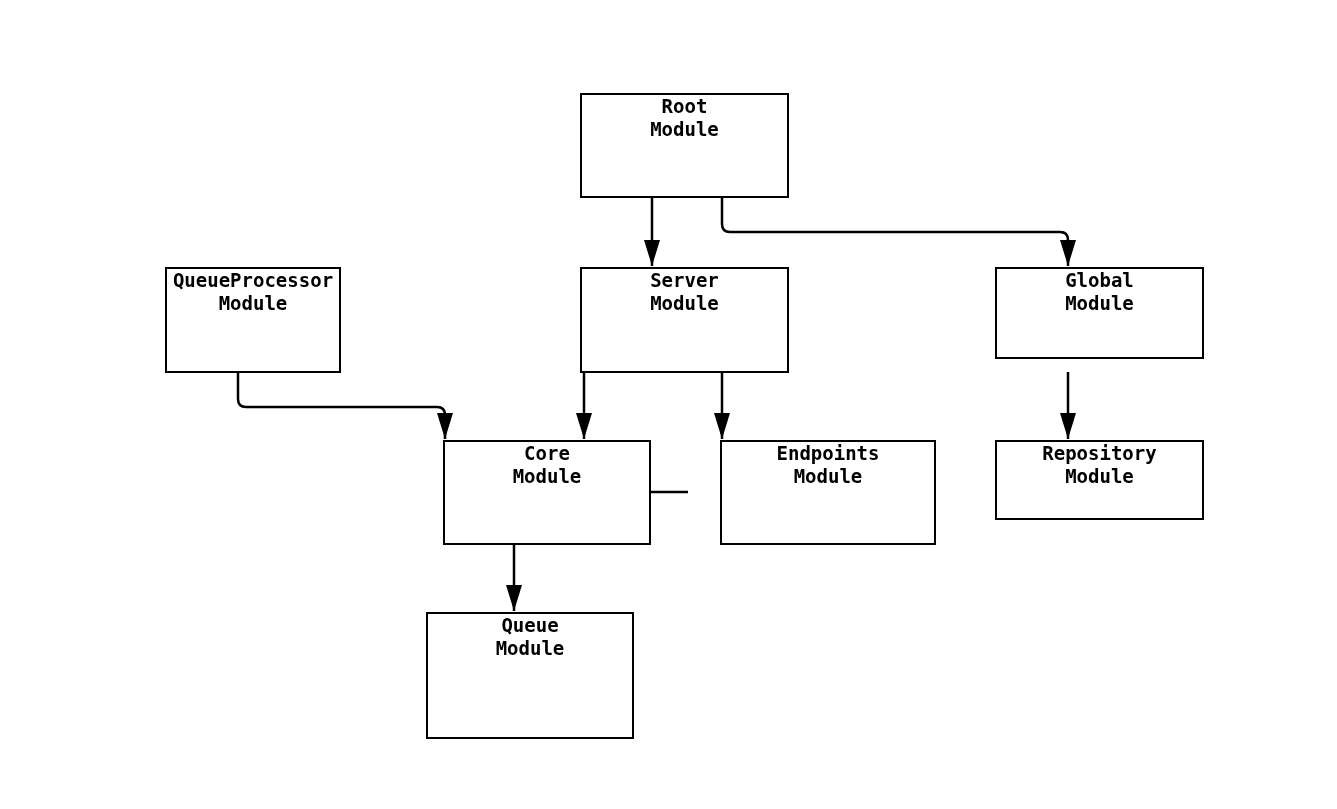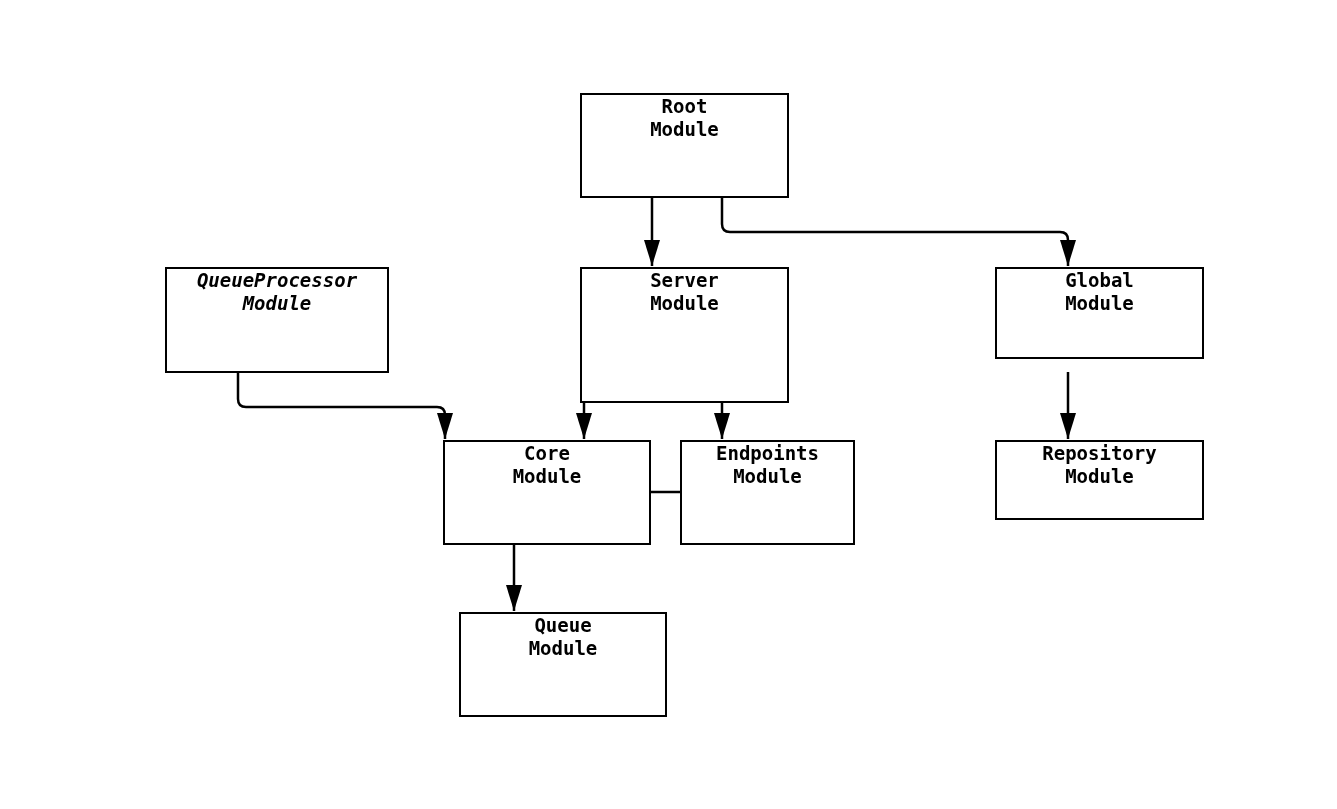--- a/index.html
+++ b/index.html
@@ -40,27 +40,27 @@
     color: #000000;
     font-weight: bold;
     font-size: 19px;
     line-height: 23px;
     margin-left: 32px;
   }
   .node .label { display: block; }
   .node .label span { display: block; }
 
   .n-root          { left: 548px; top:  93px; width: 209px; height: 105px; }
-  .n-queueprocessor{ left: 133px; top: 267px; width: 224px; height: 106px; font-style: italic; }
-  .n-server        { left: 548px; top: 267px; width: 209px; height: 136px; }
+  .n-queueprocessor{ left: 133px; top: 267px; width: 176px; height: 106px; }
+  .n-server        { left: 548px; top: 267px; width: 209px; height: 106px; }
   .n-global        { left: 963px; top: 267px; width: 209px; height: 92px; }
   .n-core          { left: 411px; top: 440px; width: 208px; height: 105px; }
-  .n-endpoints     { left: 648px; top: 440px; width: 175px; height: 105px; }
+  .n-endpoints     { left: 688px; top: 440px; width: 216px; height: 105px; }
   .n-repository    { left: 963px; top: 440px; width: 209px; height: 80px; }
-  .n-queue         { left: 427px; top: 612px; width: 208px; height: 105px; }
+  .n-queue         { left: 394px; top: 612px; width: 208px; height: 127px; }
 </style>
 </head>
 <body>
 
 <div class="canvas">
 
   <svg class="edges" viewBox="0 0 1337 809" xmlns="http://www.w3.org/2000/svg">
     <defs>
       <marker id="arrow" viewBox="0 0 26 16" refX="26" refY="8" markerWidth="26" markerHeight="16" markerUnits="userSpaceOnUse" orient="auto">
         <path d="M 0 0 L 26 8 L 0 16 Z" fill="#000000"></path>

